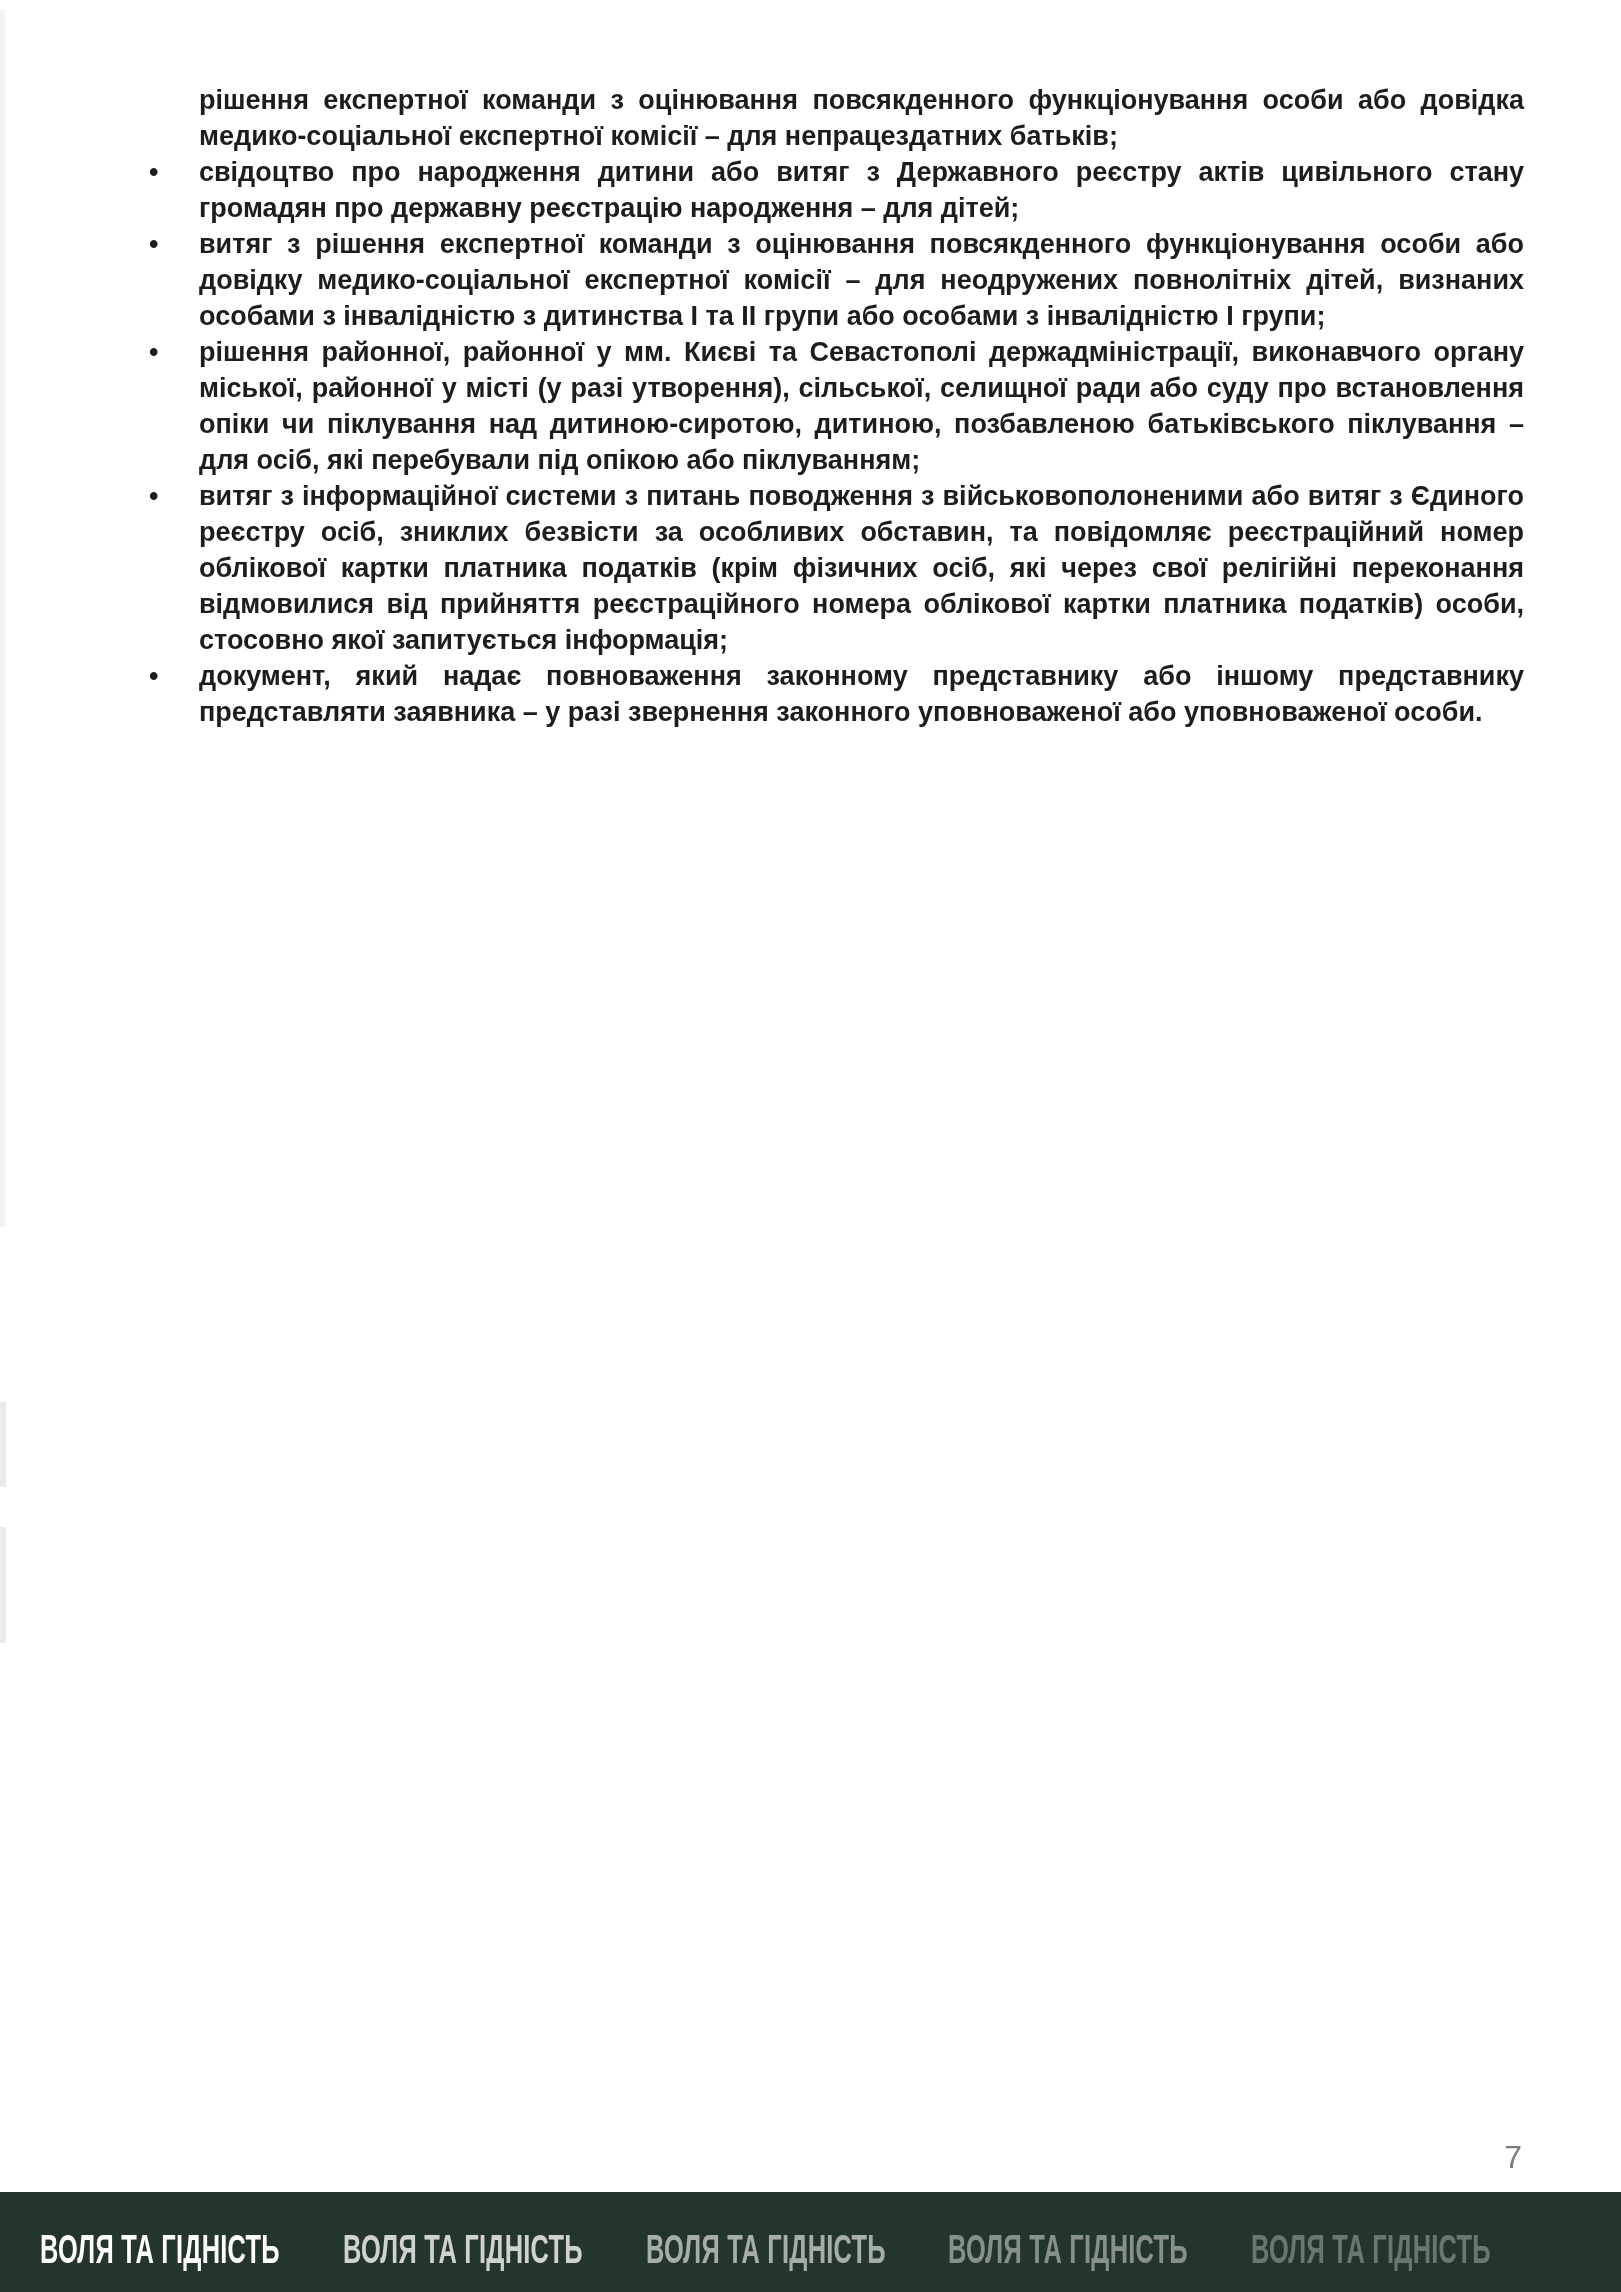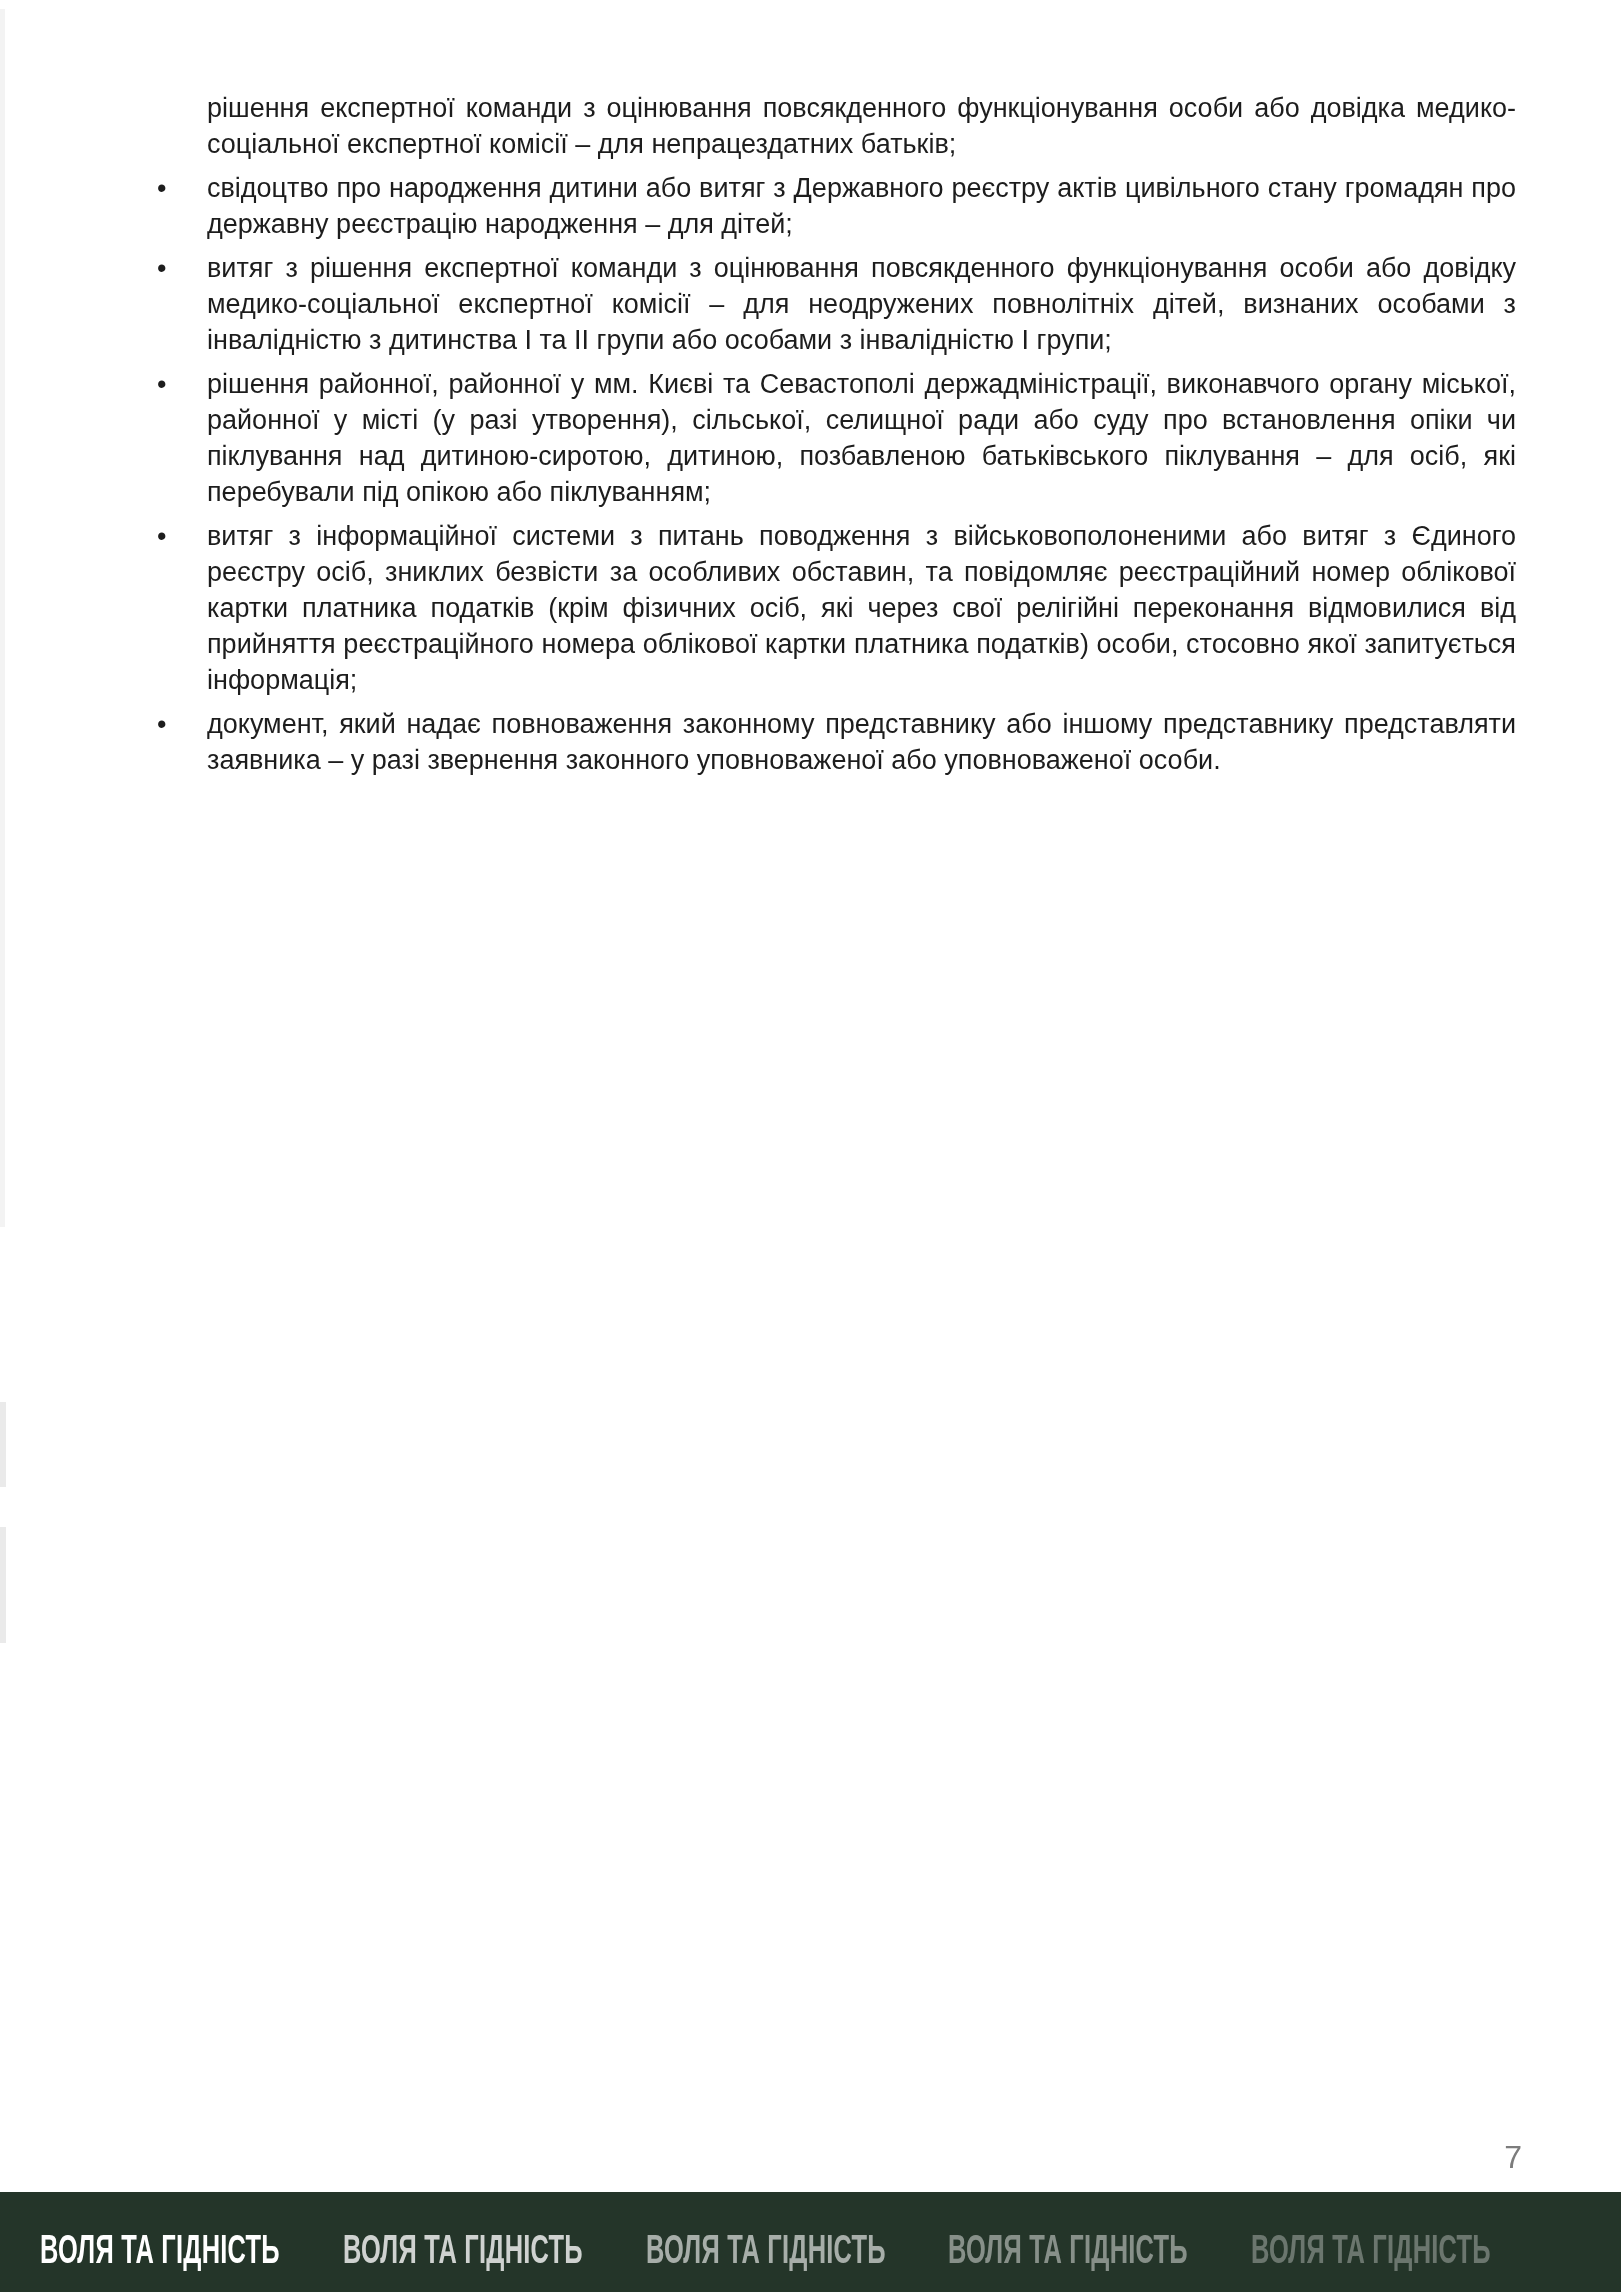--- a/index.html
+++ b/index.html
@@ -22,22 +22,23 @@
     left: 199px;
     top: 82px;
     width: 1325px;
     font-size: 27px;
     line-height: 36px;
     text-align: justify;
     color: #1d1d1d;
   }
   .doc-item {
     position: relative;
-    margin: 8px;
+    margin: 0;
     padding: 0;
+    font-weight: bold;
   }
   .bullet-marker {
     position: absolute;
     left: -50px;
     top: 0;
     width: 36px;
     text-align: left;
     font-size: 27px;
     line-height: 36px;
     color: #1d1d1d;

